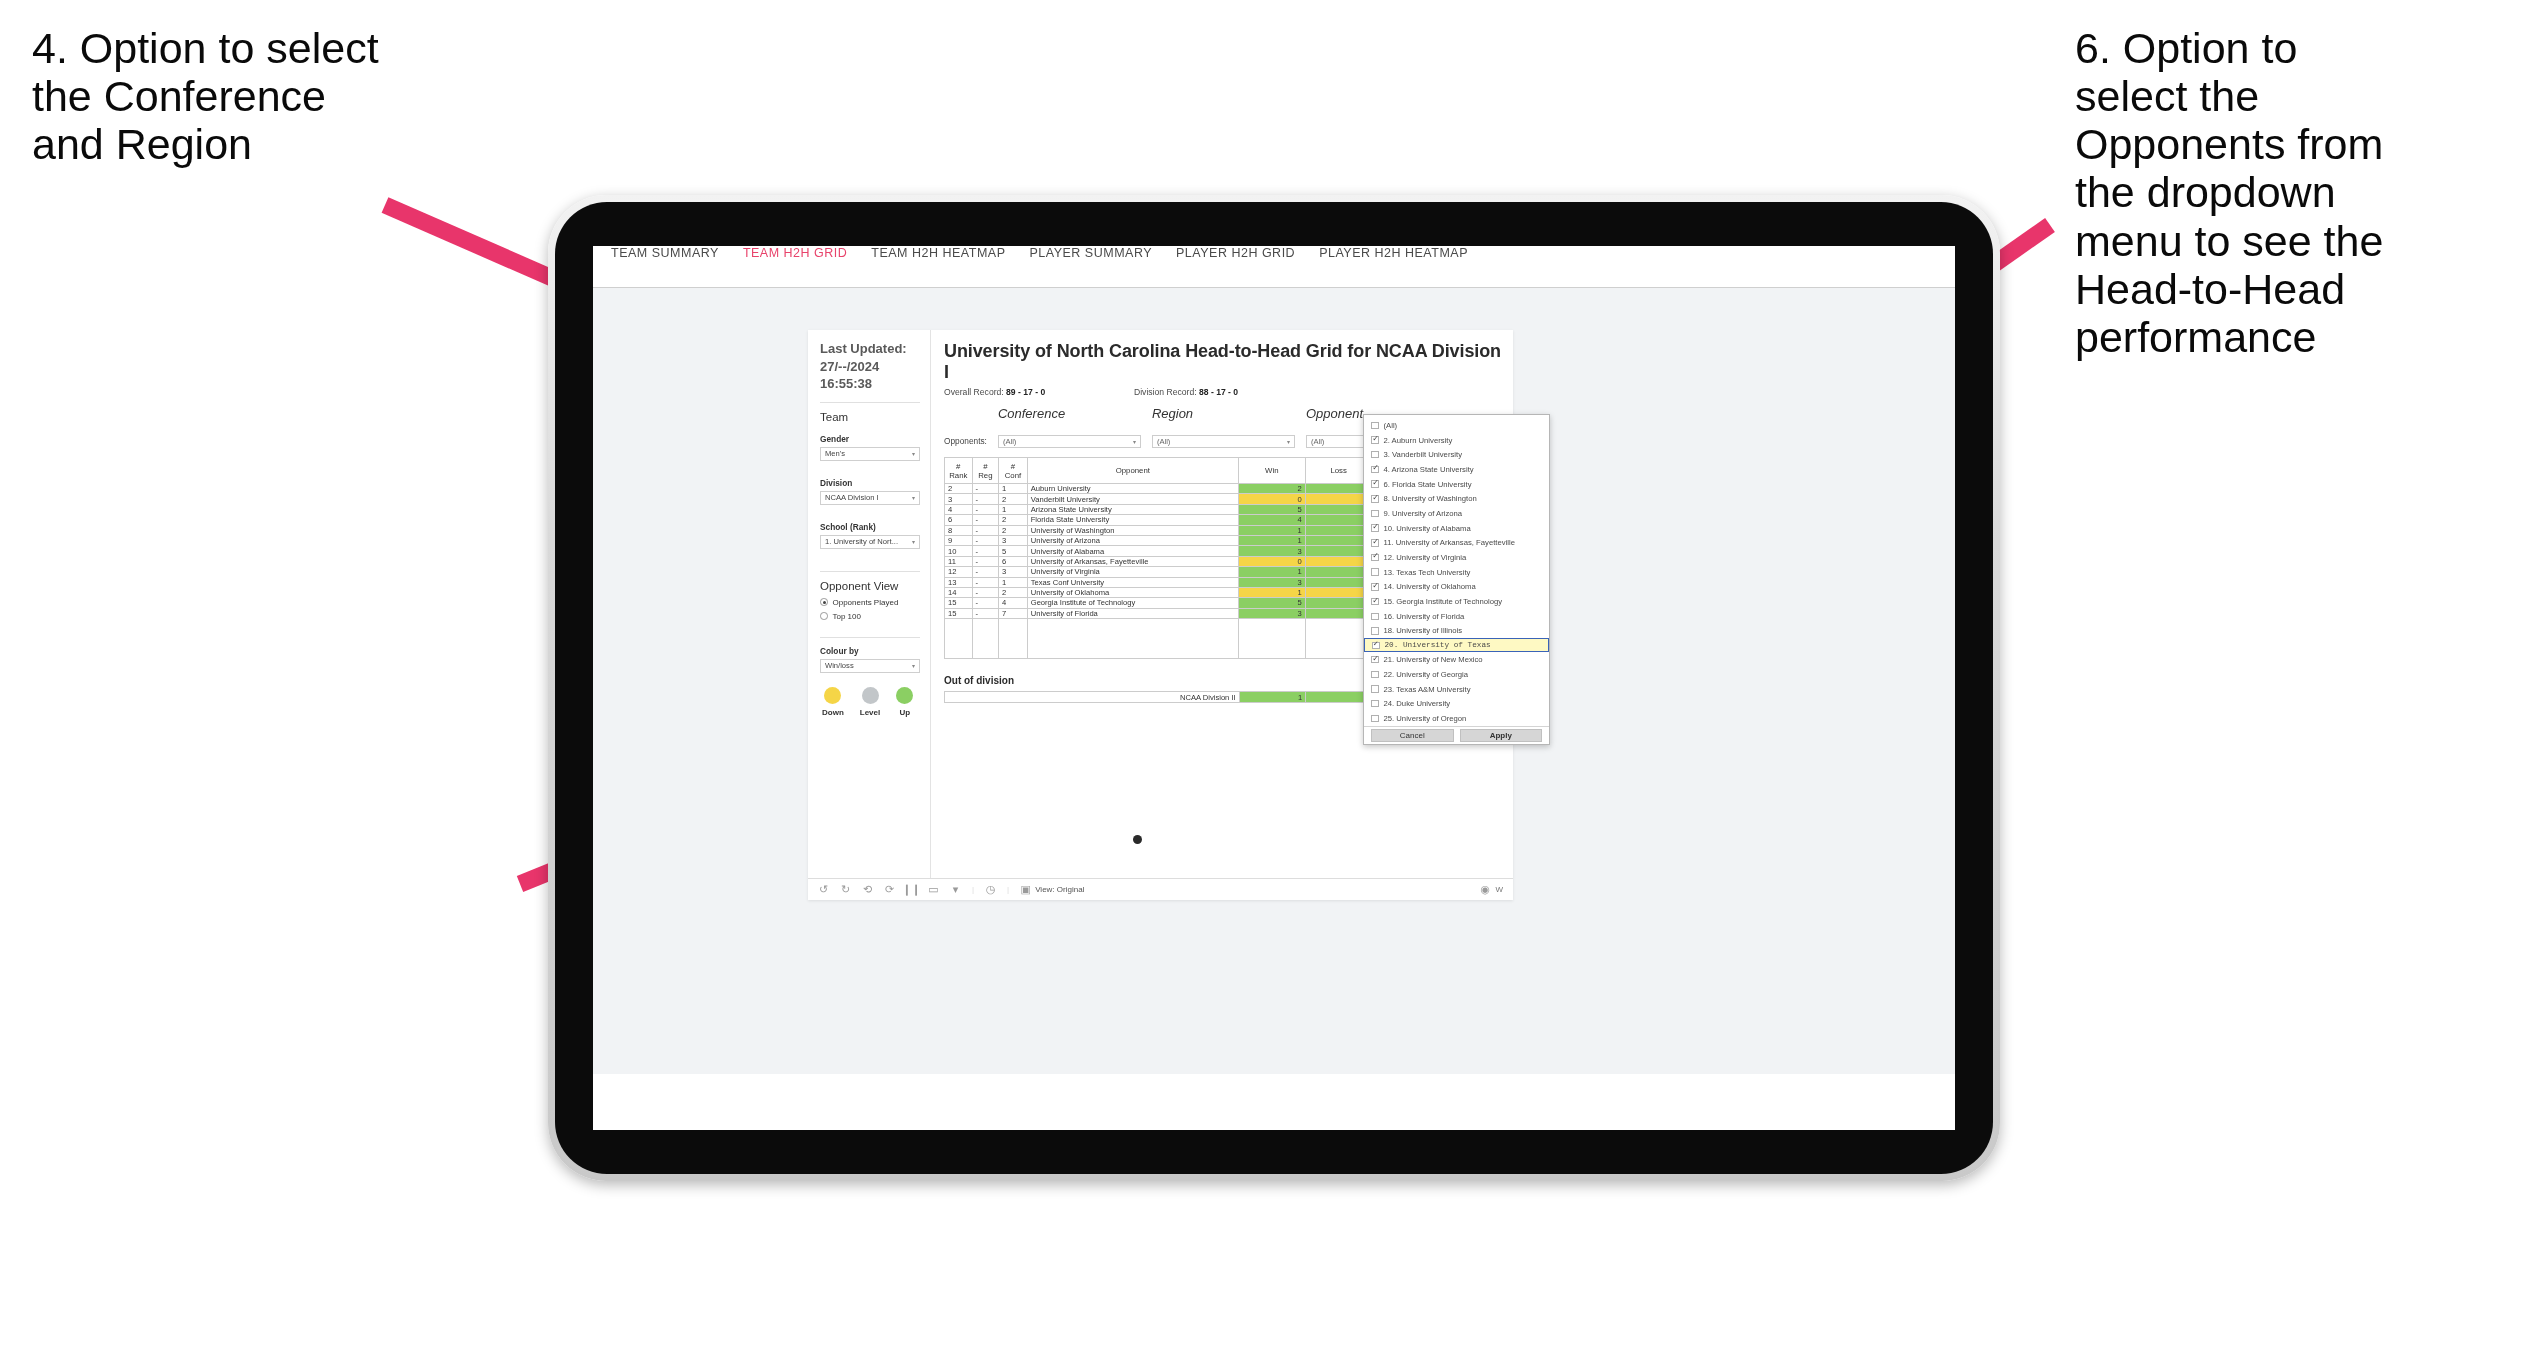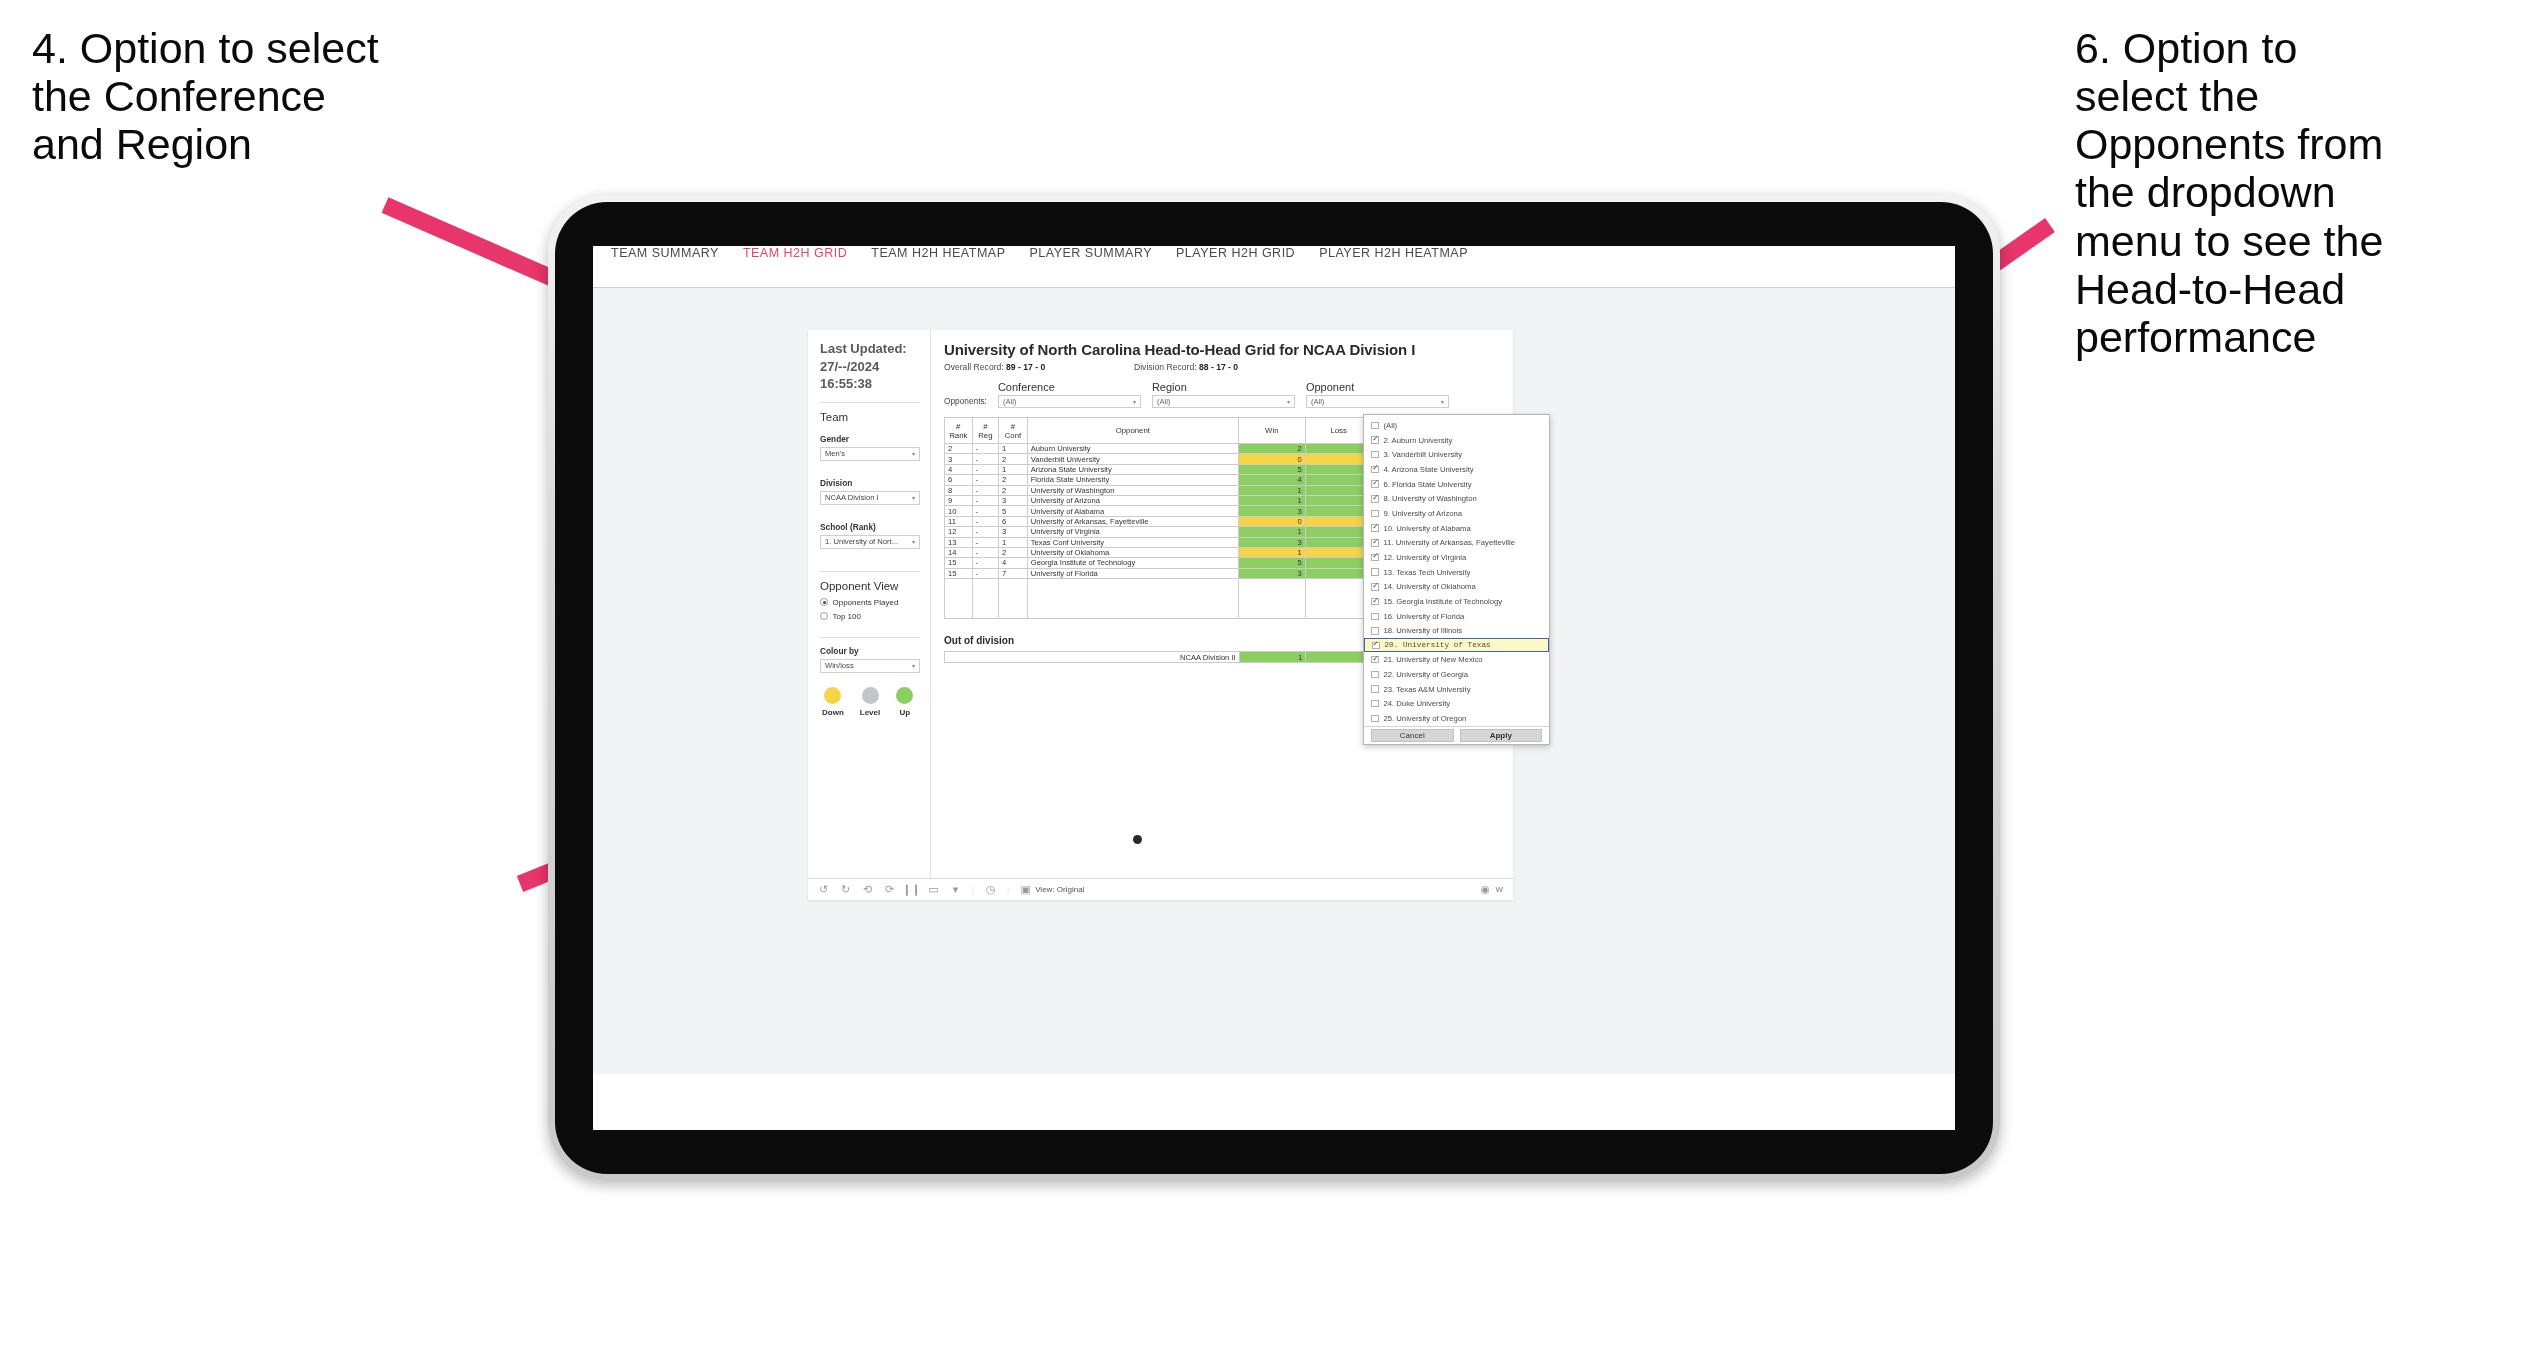--- a/index.html
+++ b/index.html
@@ -108,29 +108,29 @@
   .radio { width:7.5px; height:7.5px; border-radius:50%; border:1px solid #999; background:#fff; position:relative; flex:none;}
   .radio.on::after { content:""; position:absolute; left:1.6px; top:1.6px; width:3.2px; height:3.2px; border-radius:50%; background:#444; }
   .radio-lbl { font-size:8px; color:#333; }
   .legend { display:flex; gap:16px; margin-top:14px; padding-left:2px; }
   .legend .l-item { text-align:center; }
   .legend .dot { width:17px; height:17px; border-radius:50%; margin:0 auto 4px; }
   .legend .l-txt { font-size:8px; color:#333; font-weight:700; }
 
   
   .cpane { flex:1; padding:11px 12px 0 13px; position:relative; min-width:0; }
-  .viz-title { font-size:15px; color:#2b2b2b; font-weight:600; letter-spacing:-0.1px; }
+  .viz-title { font-size:18px; color:#2b2b2b; font-weight:600; letter-spacing:-0.1px; }
   .rec-row { display:flex; margin-top:4px; font-size:8.6px; color:#4a4a4a; }
   .rec-row .rec { width:190px; }
   .rec b { color:#222; font-weight:700; }
 
   .filters { display:flex; gap:11px; margin-top:9px; align-items:flex-end; }
   .f-prefix { font-size:8.3px; color:#444; padding-bottom:2px; }
   .f-grp { display:flex; flex-direction:column; }
-  .f-grp .f-lbl { font-size:11px; color:#333; margin-bottom:2px; }
+  .f-grp .f-lbl { font-size:13px; color:#333; margin-bottom:14px;font-style:italic; }
   .f-box {
     width:143px; height:13px; border:1px solid #cdcdcd; background:#fff; font-size:7.6px;
     color:#666; display:flex; align-items:center; padding:0 4px; position:relative;
   }
   .f-box .cap { position:absolute; right:4px; font-size:6px; color:#888; }
 
   
   table.grid { border-collapse:collapse; margin-top:9px; width:452px; table-layout:fixed; }
   table.grid th, table.grid td {
     border:1px solid #cccccc; font-size:7.6px; color:#333; height:10.4px; padding:0 3px;

